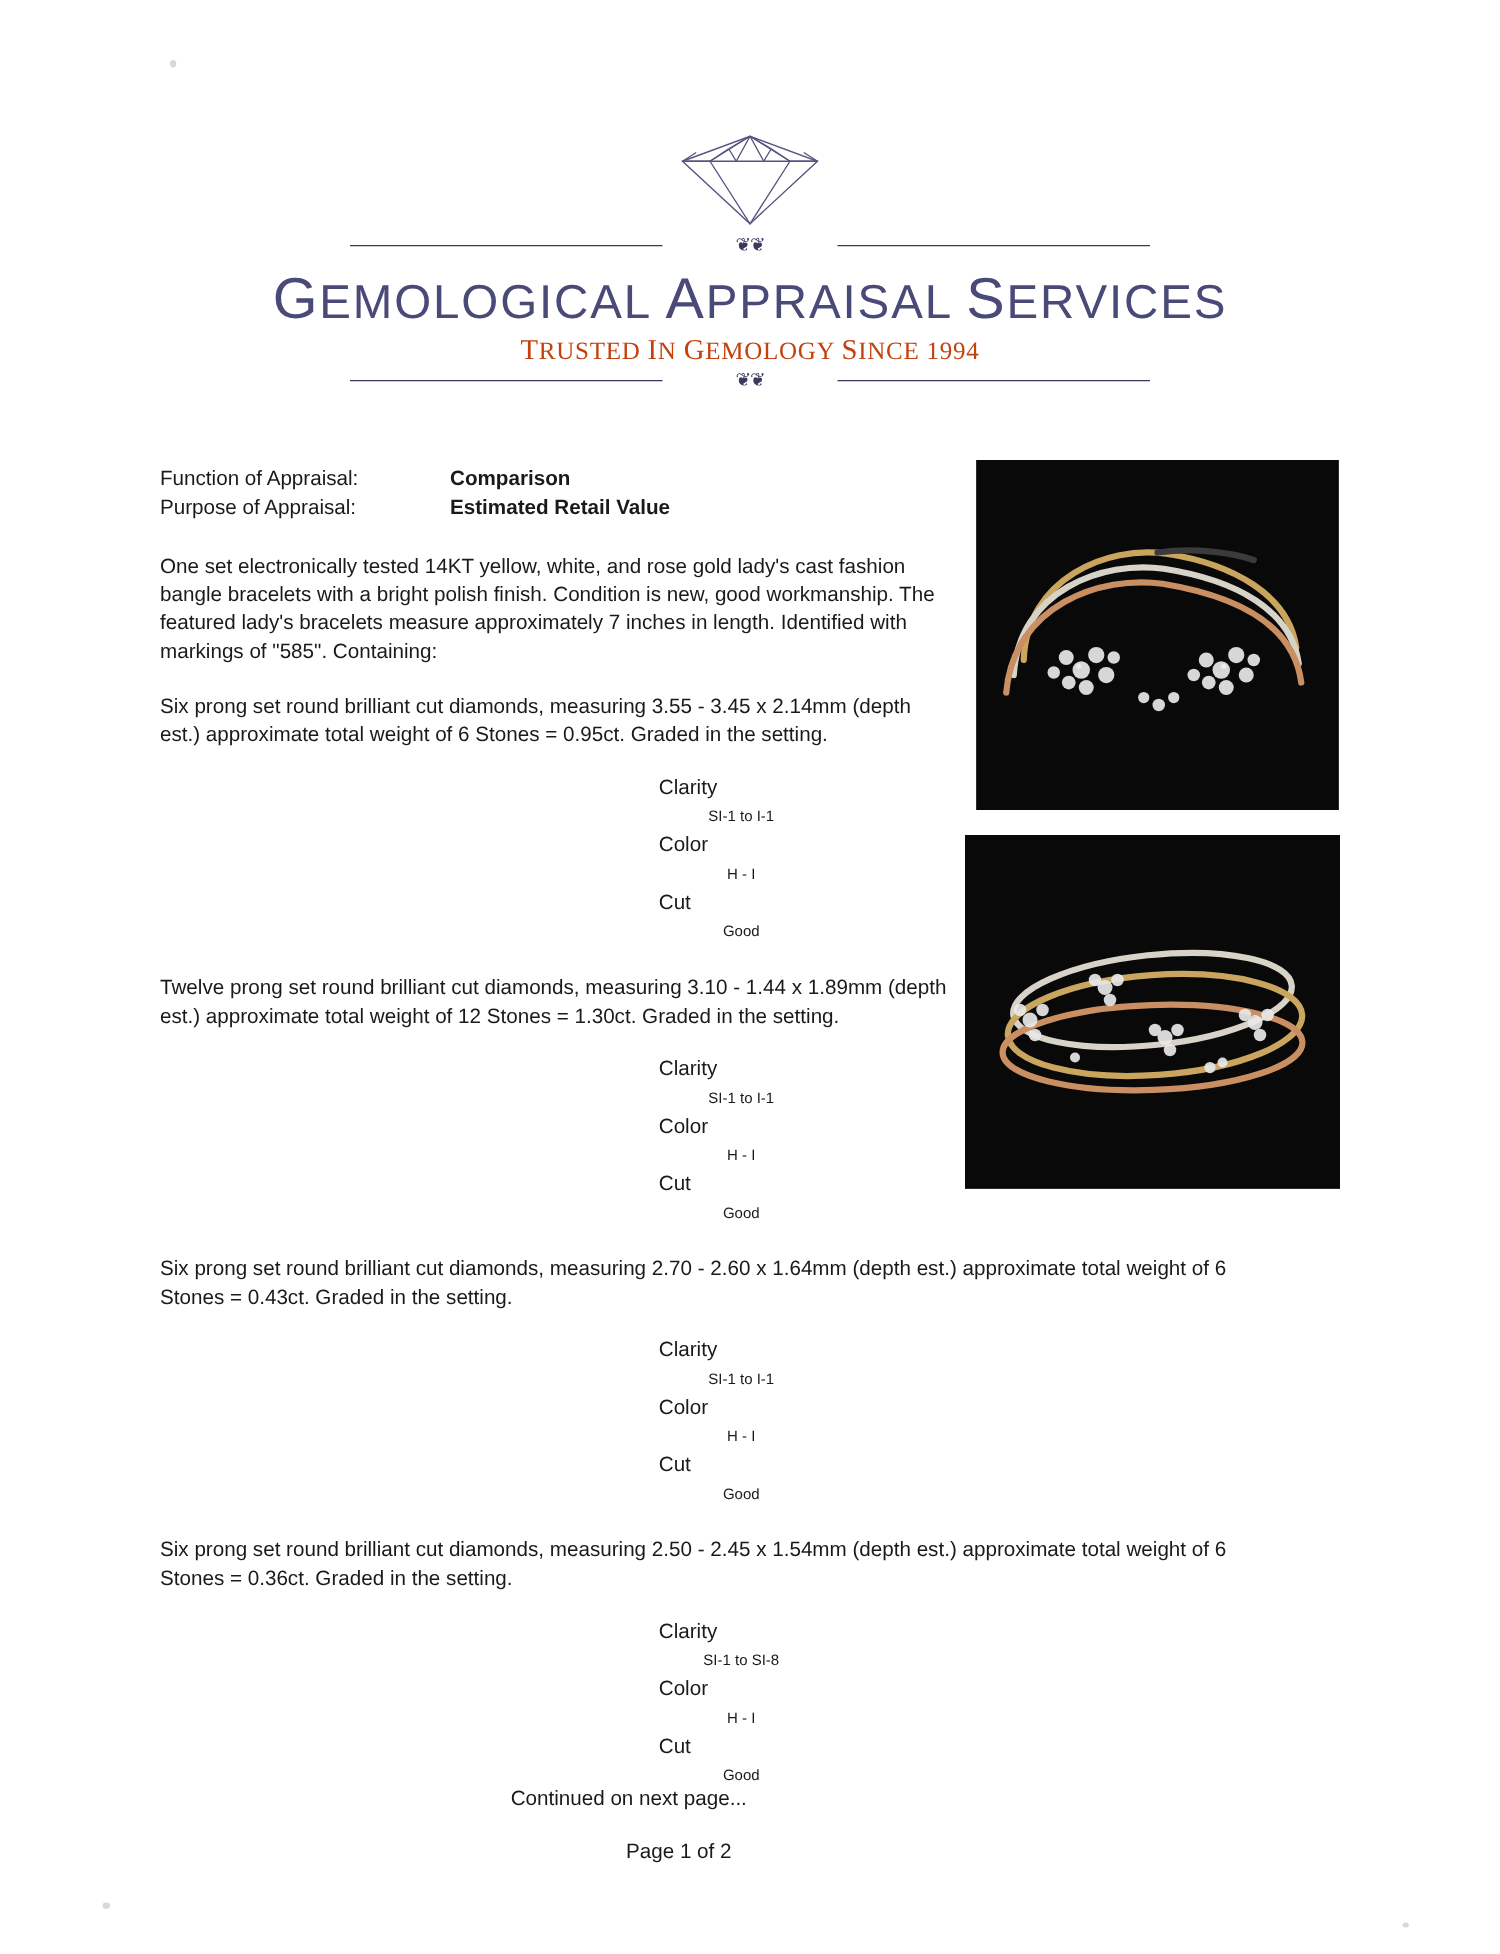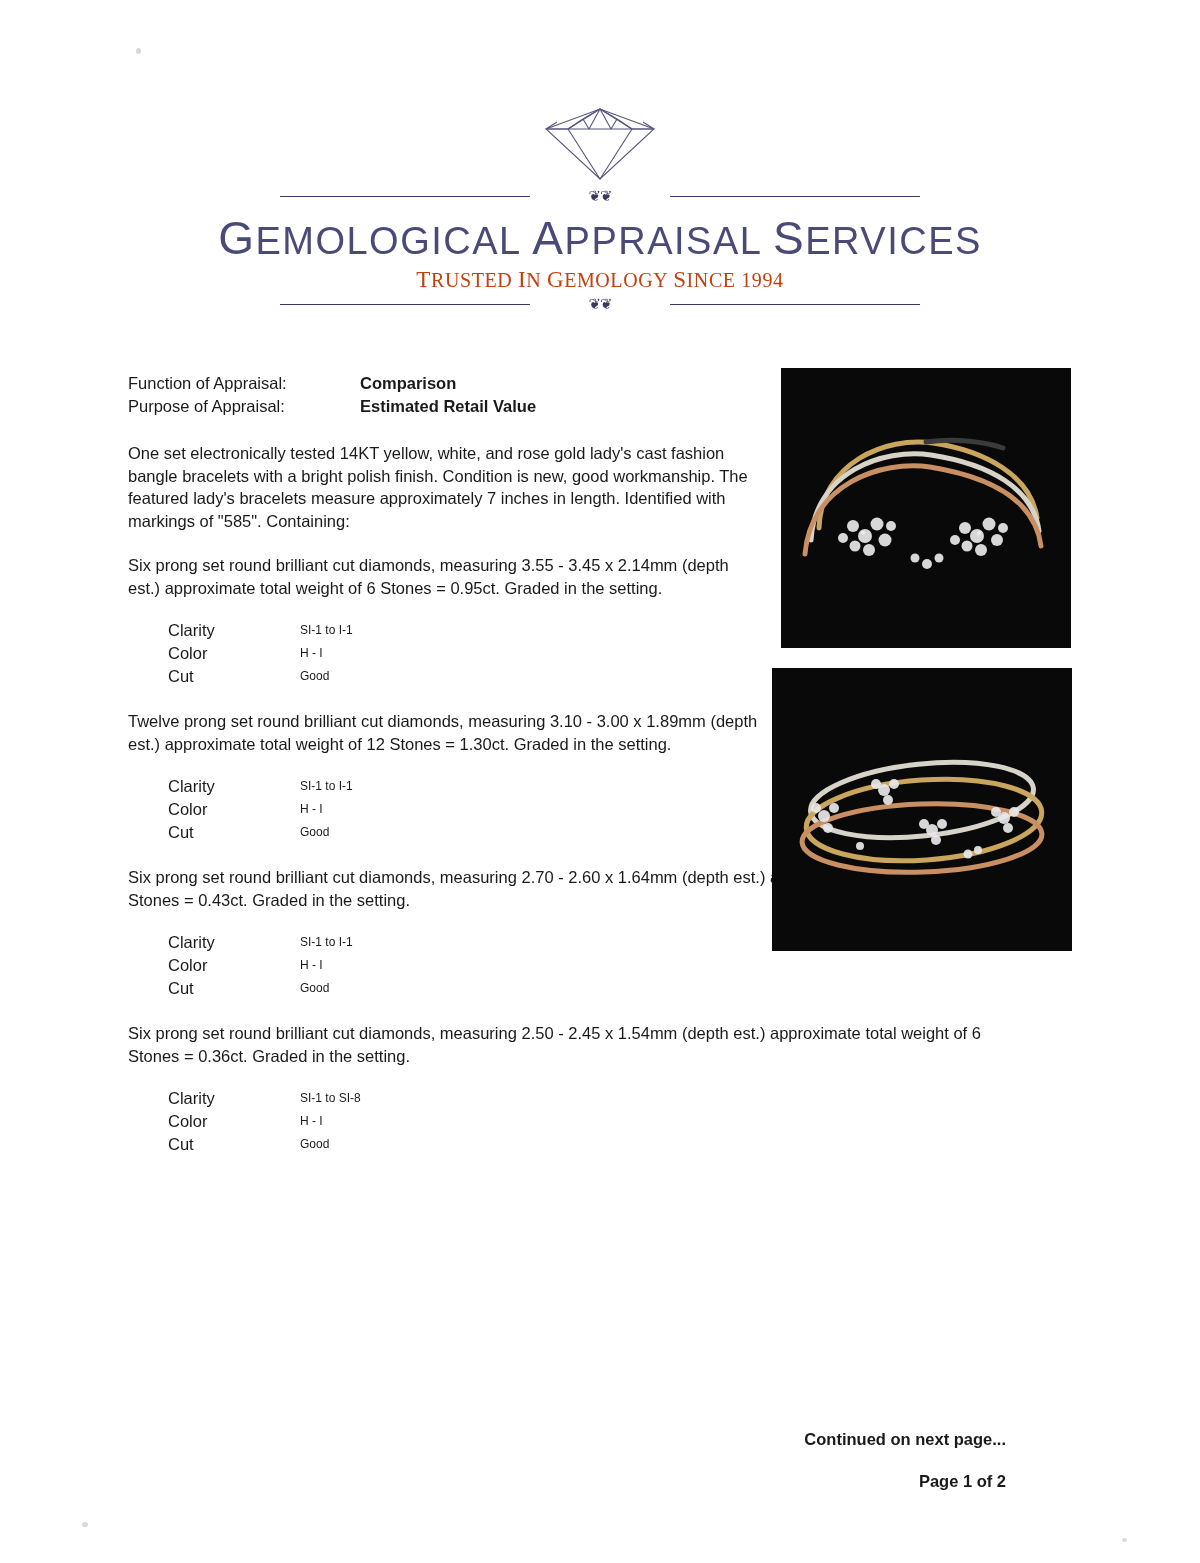--- a/index.html
+++ b/index.html
@@ -118,20 +118,21 @@
   .para.wide { width: 880px; }
 
   .specs {
     margin-top: 20px;
     margin-left: 40px;
   }
   .spec-row {
     display: flex;
     align-items: center;
     line-height: 23px;
+    flex-direction: column;
   }
   .spec-label {
     width: 132px;
     font-size: 16.5px;
   }
   .spec-value {
     font-weight: normal;
     font-size: 12px;
   }
 
@@ -152,26 +153,26 @@
     top: 668px;
     width: 300px;
     height: 283px;
   }
 
   
   .footer {
     position: absolute;
     left: 0;
     width: 1006px;
-    text-align: right;
-    font-weight: bold;
+    text-align: center;
+    font-weight: normal;
     font-size: 16.5px;
   }
   #footer-continued { top: 1430px; }
-  #footer-page { top: 1472px; }
+  #footer-page { top: 1472px; margin-left: 40px; }
 
   
   .speck {
     position: absolute;
     background: #d8d8d8;
     border-radius: 50%;
   }
 </style>
 </head>
 <body>
@@ -235,21 +236,21 @@
       <div class="spec-row">
         <span class="spec-label">Color</span>
         <span class="spec-value">H - I</span>
       </div>
       <div class="spec-row">
         <span class="spec-label">Cut</span>
         <span class="spec-value">Good</span>
       </div>
     </div>
 
-    <div class="para">Twelve prong set round brilliant cut diamonds, measuring 3.10 - 3.00 x 1.89mm (depth est.) approximate total weight of 12 Stones = 1.30ct. Graded in the setting.</div>
+    <div class="para">Twelve prong set round brilliant cut diamonds, measuring 3.10 - 1.44 x 1.89mm (depth est.) approximate total weight of 12 Stones = 1.30ct. Graded in the setting.</div>
     <div class="specs">
       <div class="spec-row">
         <span class="spec-label">Clarity</span>
         <span class="spec-value">SI-1 to I-1</span>
       </div>
       <div class="spec-row">
         <span class="spec-label">Color</span>
         <span class="spec-value">H - I</span>
       </div>
       <div class="spec-row">

